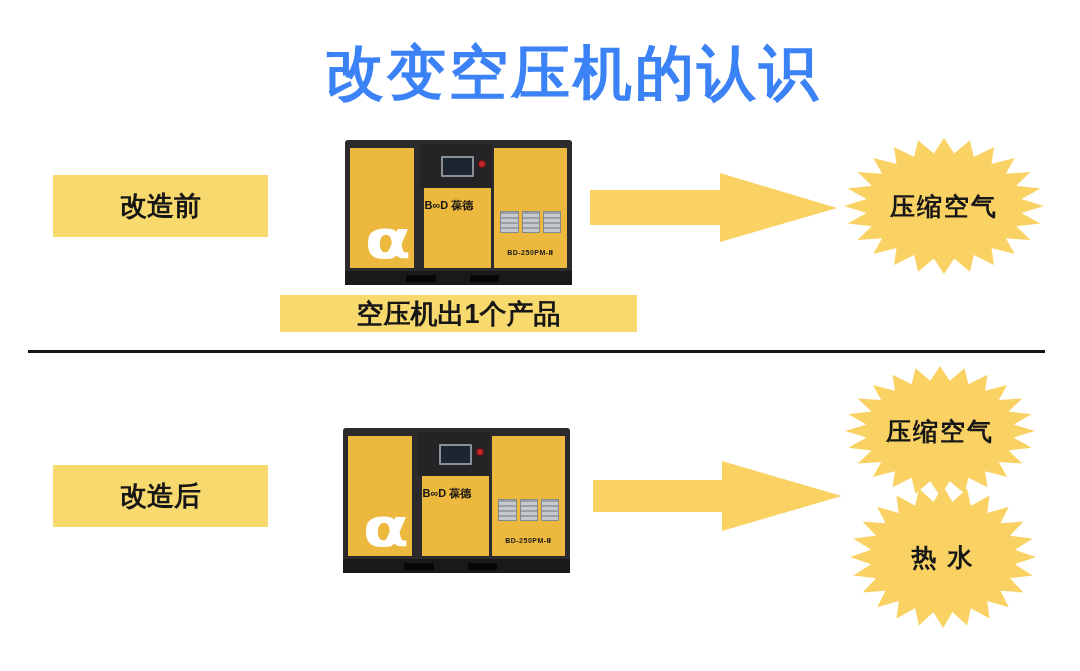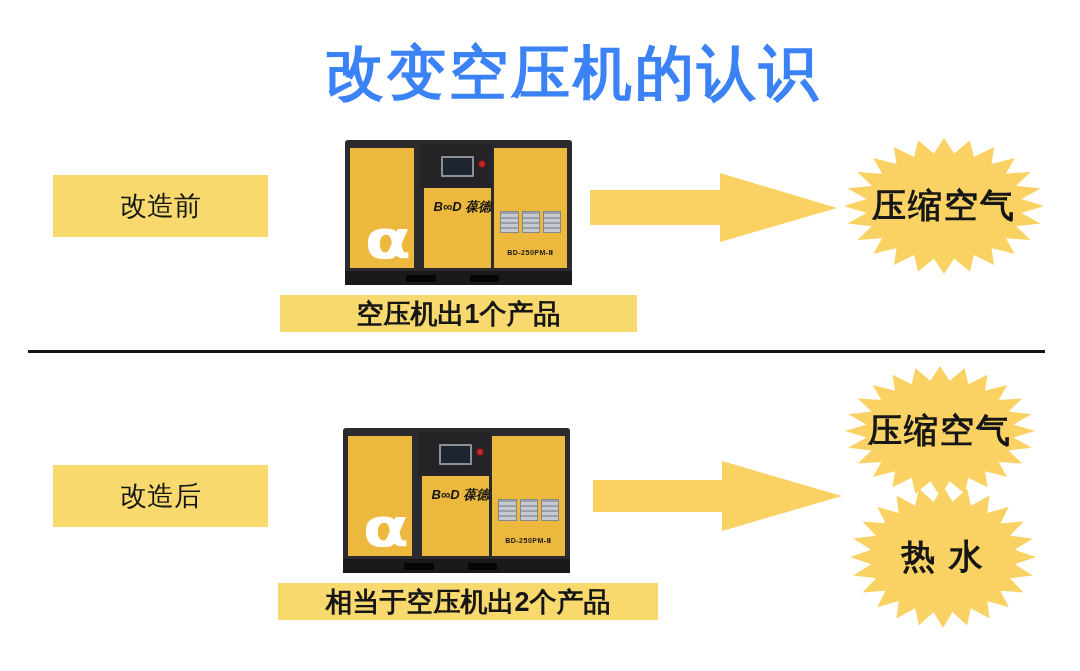--- a/index.html
+++ b/index.html
@@ -12,28 +12,28 @@
     position:absolute;top:34px;left:0;width:100%;text-align:center;
     font-family:"Liberation Serif","DejaVu Serif",serif;
     font-size:59px;font-weight:bold;letter-spacing:3px;color:#3b82f6;padding-left:33px;
   }
   
   .tagbox{
     position:absolute;background:var(--box-yellow);
     display:flex;align-items:center;justify-content:center;
     font-size:27px;color:#161616;
   }
-  .label-box{width:215px;height:62px;left:53px;font-weight:400;}
+  .label-box{width:215px;height:62px;left:53px;font-weight:700;}
   .caption-box{height:37px;font-weight:bold;}
   
   .arrow-svg polygon{fill:var(--shape-yellow);}
   .starburst{position:absolute;display:flex;align-items:center;justify-content:center;}
   .starburst svg{position:absolute;inset:0;}
   .starburst polygon{fill:var(--shape-yellow);}
-  .star-label{position:relative;font-size:34px;font-weight:bold;color:#161616;letter-spacing:2px;}
+  .star-label{position:relative;font-size:25px;font-weight:bold;color:#161616;letter-spacing:2px;}
   
   .divider{position:absolute;left:28px;top:350px;width:1017px;height:3px;background:#151515;}
   
   .machine{position:absolute;width:227px;height:145px;background:var(--machine-dark);border-radius:3px;}
   .machine .panel{position:absolute;background:var(--machine-yellow);}
   .machine .panel-left{left:2.2%;top:5.5%;width:28%;height:83%;}
   .machine .panel-right{left:65.8%;top:5.5%;width:31.8%;height:83%;}
   .machine .screen-panel{position:absolute;left:33%;top:3%;width:31.8%;height:30%;background:#242427;}
   .machine .door{position:absolute;left:35%;top:33%;width:29.4%;height:55.5%;background:var(--machine-yellow);}
   .machine .alpha-logo{
@@ -43,22 +43,22 @@
   }
   .machine .screen{
     position:absolute;left:42.5%;top:11%;width:12.5%;height:11.5%;
     background:#1c2531;border:2px solid #8b9097;border-radius:1px;
   }
   .machine .estop{
     position:absolute;left:58.5%;top:14%;width:6px;height:6px;border-radius:50%;
     background:#c1272d;border:1px solid #6b0f12;
   }
   .machine .brand{
-    position:absolute;left:35%;top:40%;width:29.4%;text-align:right;
-    font-size:13px;font-weight:bold;color:#141414;letter-spacing:0px;white-space:nowrap;font-style:italic;
+    position:absolute;left:35%;top:40%;width:29.4%;text-align:left;
+    font-size:11px;font-weight:bold;color:#141414;letter-spacing:0px;white-space:nowrap;
   }
   .machine .vents{
     position:absolute;left:68.5%;top:49%;width:26.5%;height:15%;
     display:flex;gap:3px;
   }
   .machine .vents .vent-col{
     flex:1;background:repeating-linear-gradient(180deg,#9aa0a6 0 2px,#c6cacf 2px 5px);
     border:1px solid #84898f;
   }
   .machine .model{
@@ -137,23 +137,20 @@
       <div class="vent-col"></div>
       <div class="vent-col"></div>
     </div>
     <div class="model">BD-250PM-Ⅱ</div>
     <div class="base">
       <div class="slot s1"></div>
       <div class="slot s2"></div>
     </div>
   </div>
 
-  <div class="tagbox caption-box" style="left:278px;top:583px;width:380px;">
-    <span>相当于空压机出2个产品</span>
-  </div>
 
   <svg class="arrow-svg" style="position:absolute;left:593px;top:461px;" width="249" height="70" viewBox="0 0 249 70">
     <polygon points="0,19 129,19 129,0 249,35 129,70 129,51 0,51"></polygon>
   </svg>
 
   <div class="starburst" style="left:845px;top:366px;width:190px;height:130px;">
     <svg class="star-svg" width="190" height="130" viewBox="0 0 190 130">
         <polygon points="95.0,0.0 104.7,14.7 119.6,2.2 123.4,18.2 142.5,8.7 140.1,24.8 162.2,19.0 153.8,34.1 177.3,32.5 163.5,45.6 186.8,48.2 168.5,58.4 190.0,65.0 168.5,71.6 186.8,81.8 163.5,84.4 177.3,97.5 153.8,95.9 162.2,111.0 140.1,105.2 142.5,121.3 123.4,111.8 119.6,127.8 104.7,115.3 95.0,130.0 85.3,115.3 70.4,127.8 66.6,111.8 47.5,121.3 49.9,105.2 27.8,111.0 36.2,95.9 12.7,97.5 26.5,84.4 3.2,81.8 21.5,71.6 0.0,65.0 21.5,58.4 3.2,48.2 26.5,45.6 12.7,32.5 36.2,34.1 27.8,19.0 49.9,24.8 47.5,8.7 66.6,18.2 70.4,2.2 85.3,14.7"></polygon>
       </svg>
     <span class="star-label">压缩空气</span>

